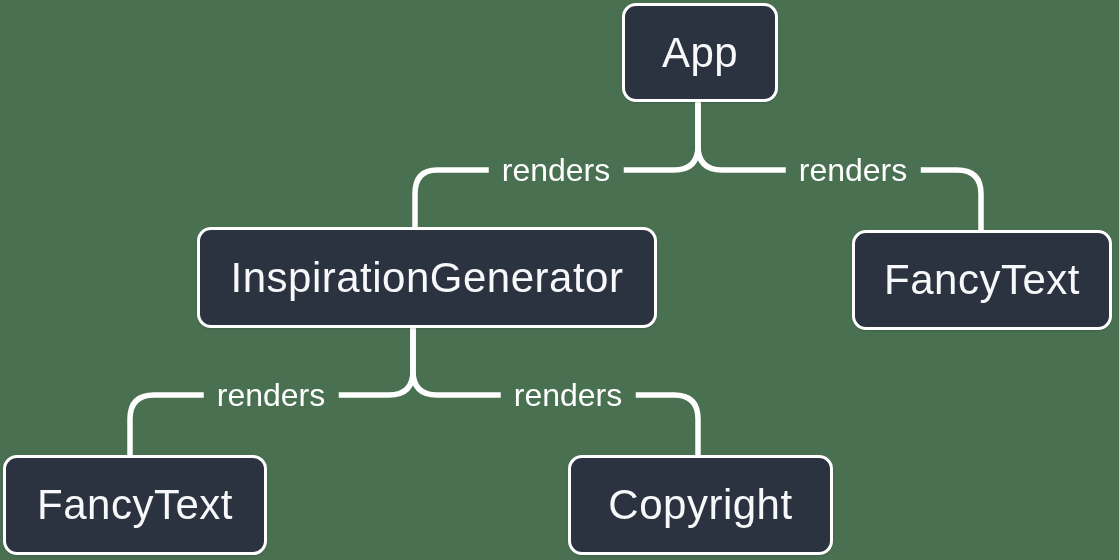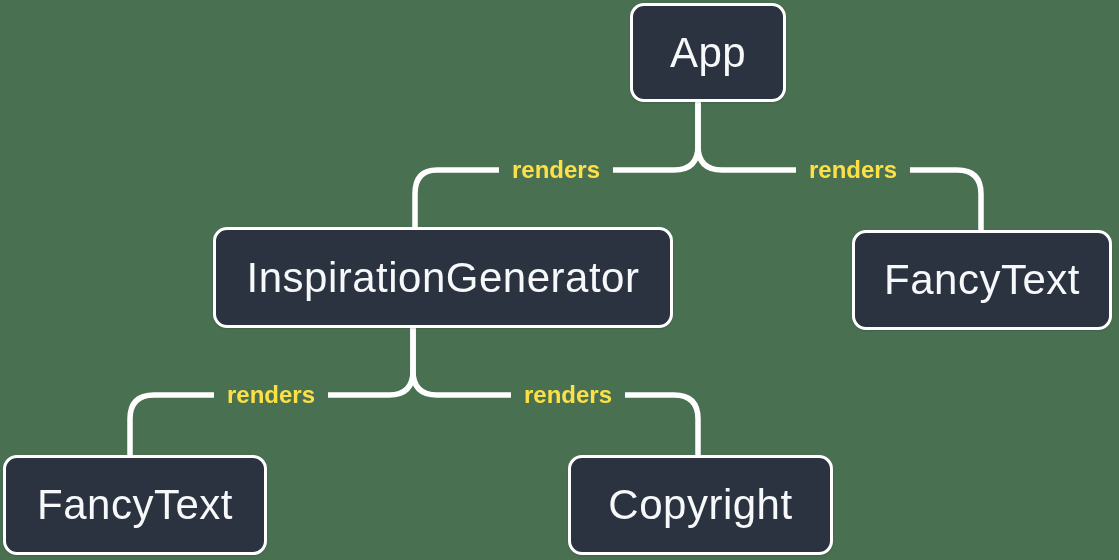--- a/index.html
+++ b/index.html
@@ -36,32 +36,32 @@
     border: 3px solid #FFFFFF;
     border-radius: 14px;
     display: flex;
     align-items: center;
     justify-content: center;
     color: #F7F8FA;
     font-size: 42px;
     letter-spacing: 0.5px;
     box-shadow: 0 1px 2px rgba(0,0,0,0.15);
   }
-  .node-app               { left: 622px; top: 3px;   width: 156px; height: 99px; margin-left: 8px;  }
-  .node-inspiration       { left: 213px; top: 227px; width: 460px; height: 101px; }
+  .node-app               { left: 622px; top: 3px;   width: 156px; height: 99px;  }
+  .node-inspiration       { left: 197px; top: 227px; width: 460px; height: 101px; }
   .node-fancytext-top     { left: 852px; top: 230px; width: 260px; height: 100px; }
   .node-fancytext-bottom  { left: 3px;   top: 455px; width: 264px; height: 100px; }
   .node-copyright         { left: 568px; top: 455px; width: 265px; height: 100px; text-align: right; }
   .edge-label {
     position: absolute;
     transform: translate(-50%, -50%);
     background: #4A7052;
-    color: #fde047;
-    font-size: 24px;
-    font-weight: bold;
+    color: #ffffff;
+    font-size: 32px;
+    font-weight: normal;
     line-height: 46px;
     padding: 0 13px;
     white-space: nowrap;
   }
   .edge-label-1 { left: 556px; top: 170px; }
   .edge-label-2 { left: 853px; top: 170px; }
   .edge-label-3 { left: 271px; top: 395px; }
   .edge-label-4 { left: 568px; top: 395px; }
 </style>
 </head>

